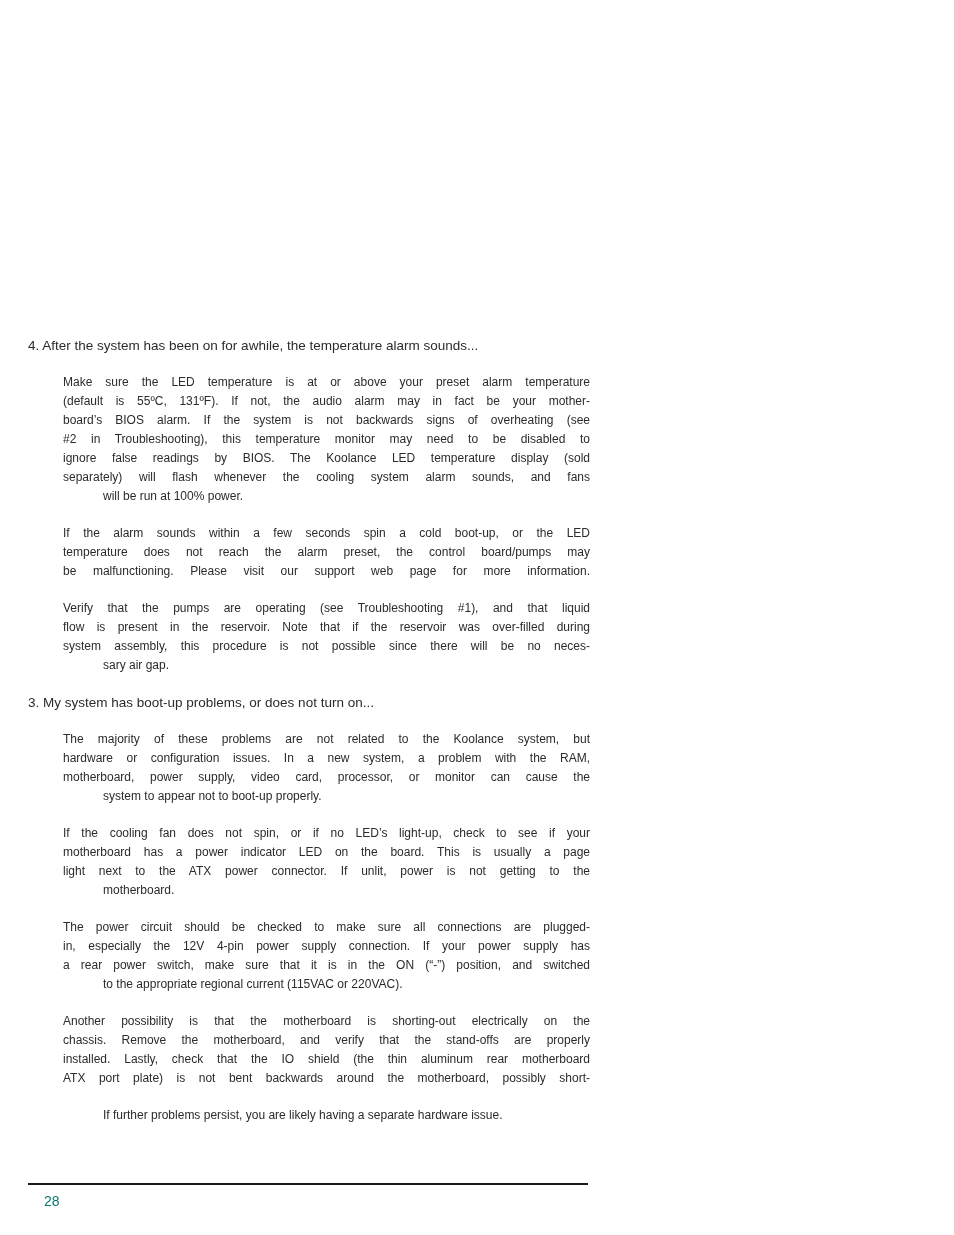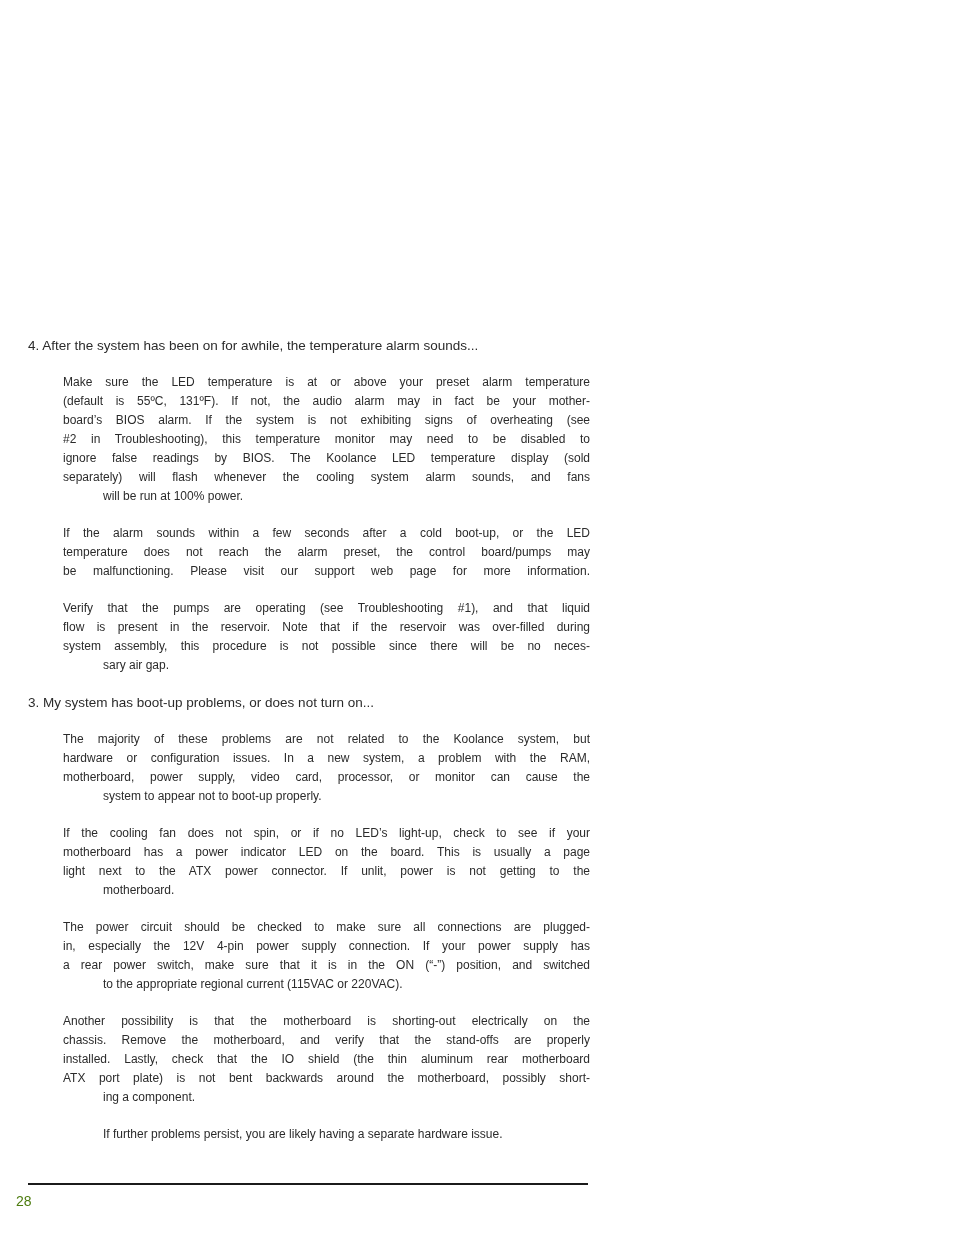--- a/index.html
+++ b/index.html
@@ -48,44 +48,44 @@
   .footer-rule {
     position: absolute;
     left: 28px;
     top: 1183px;
     width: 560px;
     height: 1.5px;
     background: #1b1b1b;
   }
   .page-number {
     position: absolute;
-    left: 16px;
+    left: 44px;
     top: 1192px;
     font-size: 14px;
     line-height: 19px;
-    color: #4d7c0f;
+    color: #0f766e;
   }
 </style>
 </head>
 <body>
 
 <div class="page">
   <main class="content">
       <div class="heading">4. After the system has been on for awhile, the temperature alarm sounds...</div>
       <div class="para">
         <div class="line"><span>Make sure the LED temperature is at or above your preset alarm temperature</span></div>
         <div class="line"><span>(default is 55ºC, 131ºF). If not, the audio alarm may in fact be your mother-</span></div>
-        <div class="line"><span>board’s BIOS alarm. If the system is not exhibiting signs of overheating (see</span></div>
+        <div class="line"><span>board’s BIOS alarm. If the system is not backwards signs of overheating (see</span></div>
         <div class="line"><span>#2 in </span><span class="it">Troubleshooting</span><span>), this temperature monitor may need to be disabled to</span></div>
         <div class="line"><span>ignore false readings by BIOS. The Koolance LED temperature display (sold</span></div>
         <div class="line"><span>separately) will flash whenever the cooling system alarm sounds, and fans</span></div>
         <div class="line last"><span>will be run at 100% power.</span></div>
       </div>
       <div class="para">
-        <div class="line"><span>If the alarm sounds within a few seconds after a cold boot-up, or the LED</span></div>
+        <div class="line"><span>If the alarm sounds within a few seconds spin a cold boot-up, or the LED</span></div>
         <div class="line"><span>temperature does not reach the alarm preset, the control board/pumps may</span></div>
         <div class="line"><span>be malfunctioning. Please visit our support web page for more information.</span></div>
       </div>
       <div class="para">
         <div class="line"><span>Verify that the pumps are operating (see Troubleshooting #1), and that liquid</span></div>
         <div class="line"><span>flow is present in the reservoir. Note that if the reservoir was over-filled during</span></div>
         <div class="line"><span>system assembly, this procedure is not possible since there will be no neces-</span></div>
         <div class="line last"><span>sary air gap.</span></div>
       </div>
       <div class="heading">3. My system has boot-up problems, or does not turn on...</div>
@@ -105,21 +105,20 @@
         <div class="line"><span>The power circuit should be checked to make sure all connections are plugged-</span></div>
         <div class="line"><span>in, especially the 12V 4-pin power supply connection. If your power supply has</span></div>
         <div class="line"><span>a rear power switch, make sure that it is in the ON (“-”) position, and switched</span></div>
         <div class="line last"><span>to the appropriate regional current (115VAC or 220VAC).</span></div>
       </div>
       <div class="para">
         <div class="line"><span>Another possibility is that the motherboard is shorting-out electrically on the</span></div>
         <div class="line"><span>chassis. Remove the motherboard, and verify that the stand-offs are properly</span></div>
         <div class="line"><span>installed. Lastly, check that the IO shield (the thin aluminum rear motherboard</span></div>
         <div class="line"><span>ATX port plate) is not bent backwards around the motherboard, possibly short-</span></div>
-        <div class="line last"><span>ing a component.</span></div>
       </div>
       <div class="para">
         <div class="line last"><span>If further problems persist, you are likely having a separate hardware issue.</span></div>
       </div>
     </main>
   <div class="footer-rule"></div>
   <div class="page-number">28</div>
 </div>
 
 </body></html>

